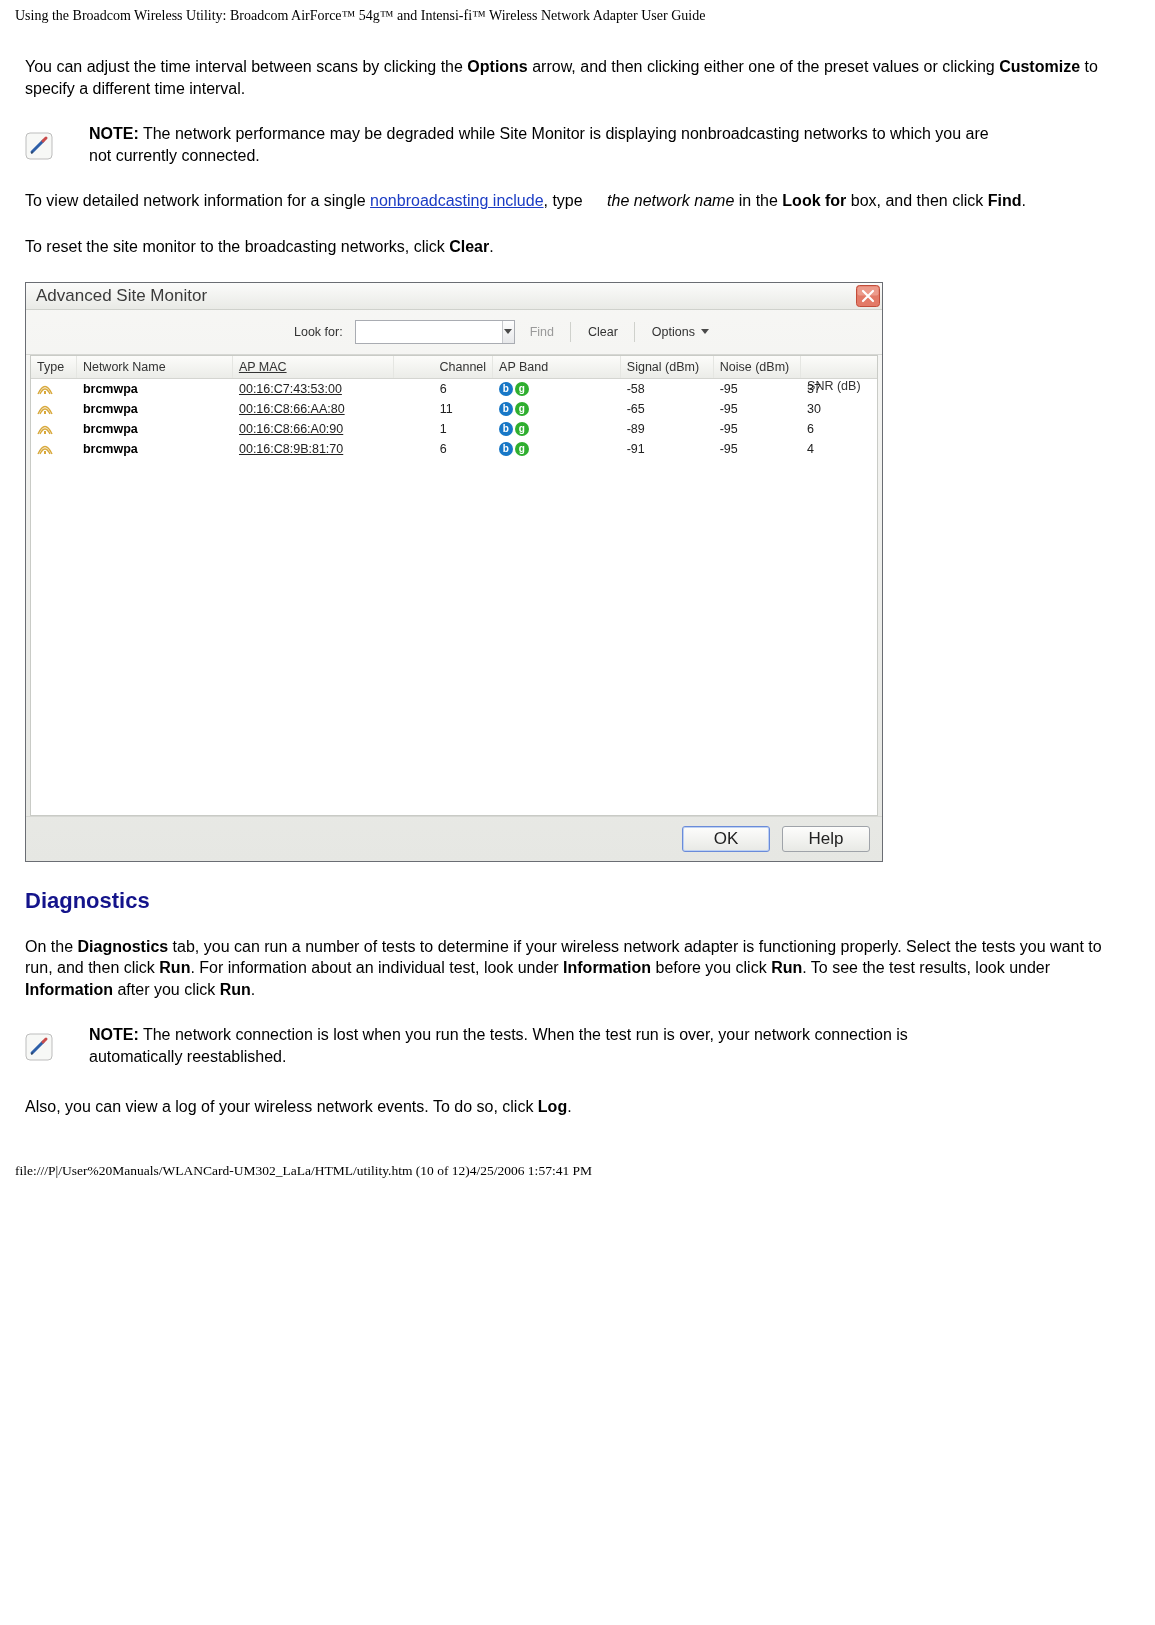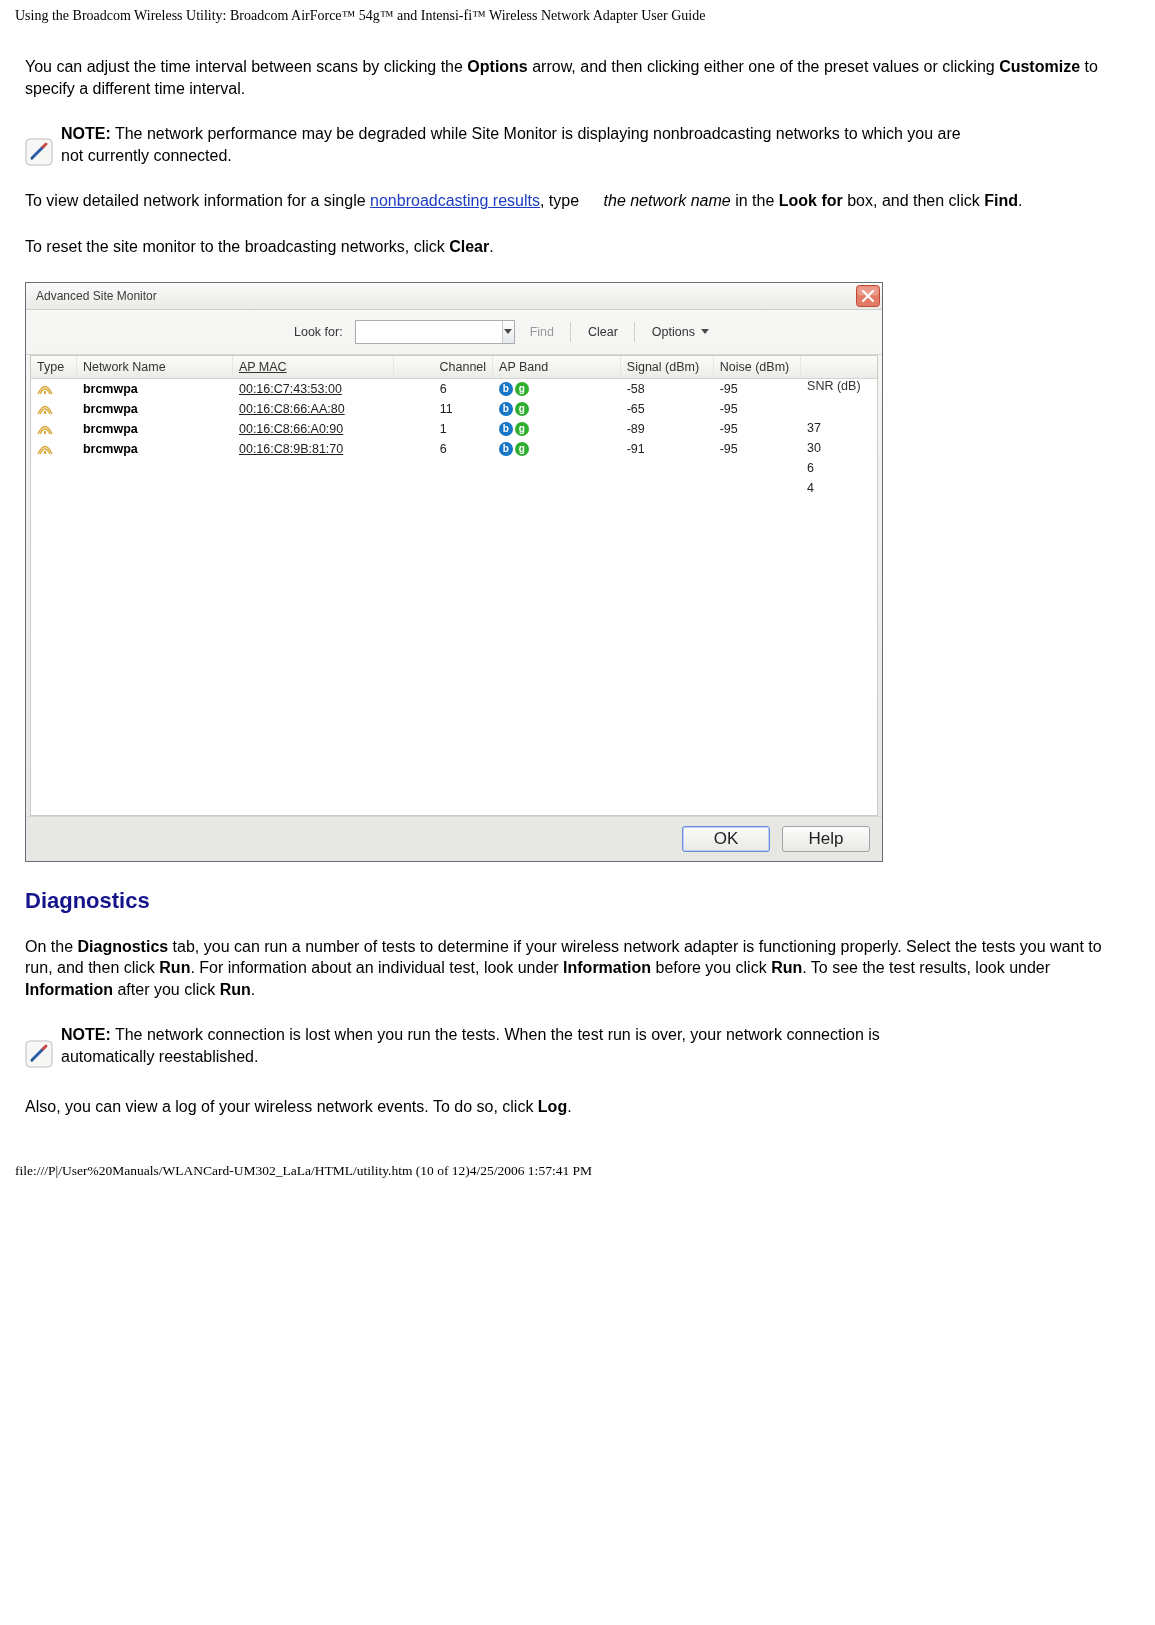--- a/index.html
+++ b/index.html
@@ -22,21 +22,22 @@
   .content {
     padding: 28px 10px 0 10px;
   }
   .para {
     margin: 0 0 24px 0;
     line-height: 1.35;
   }
   .note-table {
     display: flex;
     margin: 8px 0 24px 0;
-    align-items: flex-end;
+    align-items: center;
+    gap: 28px;
   }
   .note-icon {
     width: 28px;
     height: 28px;
     flex-shrink: 0;
     margin-right: 8px;
     margin-top: 2px;
   }
   .note-text {
     flex: 0 1 900px;
@@ -68,21 +69,21 @@
   .titlebar {
     display: flex;
     align-items: center;
     height: 26px;
     background: linear-gradient(#fbfbfa, #e9eae6);
     border-bottom: 1px solid #cfd1cc;
     padding-left: 10px;
   }
   .titlebar-text {
     color: #3b3b3b;
-    font-size: 12px;
+    font-size: 17px;
   }
   .titlebar-close {
     margin-left: auto;
     width: 24px;
     height: 22px;
     margin-right: 2px;
   }
   .toolbar {
     display: flex;
     align-items: center;
@@ -171,21 +172,21 @@
   .col-chan { width: 62px; margin-left: 40px; }
   .col-band { width: 135px; }
   .col-sig  { width: 98px; }
   .col-noise{ width: 92px; }
   .col-snr  { width: 80px; border-right: none; margin-top: 39px; }
 
   .list-body { height: 436px; }
   .row {
     display: flex;
     height: 20px;
-    align-items: flex-start;
+    align-items: flex-end;
     font-size: 12.5px;
     color: #222;
   }
   .row .col { border-right: none; }
   .cell-type-icon {
     width: 16px; height: 12px; position: relative;
   }
   .bg-icon { display: inline-flex; gap: 2px; }
   .circ {
     width: 14px; height: 14px; border-radius: 50%;
@@ -249,21 +250,21 @@
           <path d="M18 9 L21 6" stroke="#c94b4b" stroke-width="3" stroke-linecap="round"></path>
           <path d="M6 21 L8 19 L7 22 Z" fill="#333"></path>
         </svg>
       </span>
       <div class="note-text">
         <span class="bold">NOTE:</span><span> The network performance may be degraded while Site Monitor is displaying nonbroadcasting networks to which you are not currently connected.</span>
       </div>
     </div>
 
     <p class="para">
-      <span>To view detailed network information for a single </span><a href="#" class="link">nonbroadcasting results</a><span>, type </span><span class="italic">the network name</span><span> in the </span><span class="bold">Look for</span><span> box, and then click </span><span class="bold">Find</span><span>.</span>
+      <span>To view detailed network information for a single </span><a href="#" class="link">nonbroadcasting include</a><span>, type </span><span class="italic">the network name</span><span> in the </span><span class="bold">Look for</span><span> box, and then click </span><span class="bold">Find</span><span>.</span>
     </p>
 
     <p class="para">
       <span>To reset the site monitor to the broadcasting networks, click </span><span class="bold">Clear</span><span>.</span>
     </p>
 
     <div class="win">
       <div class="titlebar">
         <span class="titlebar-text">Advanced Site Monitor</span>
         <span class="titlebar-close">

